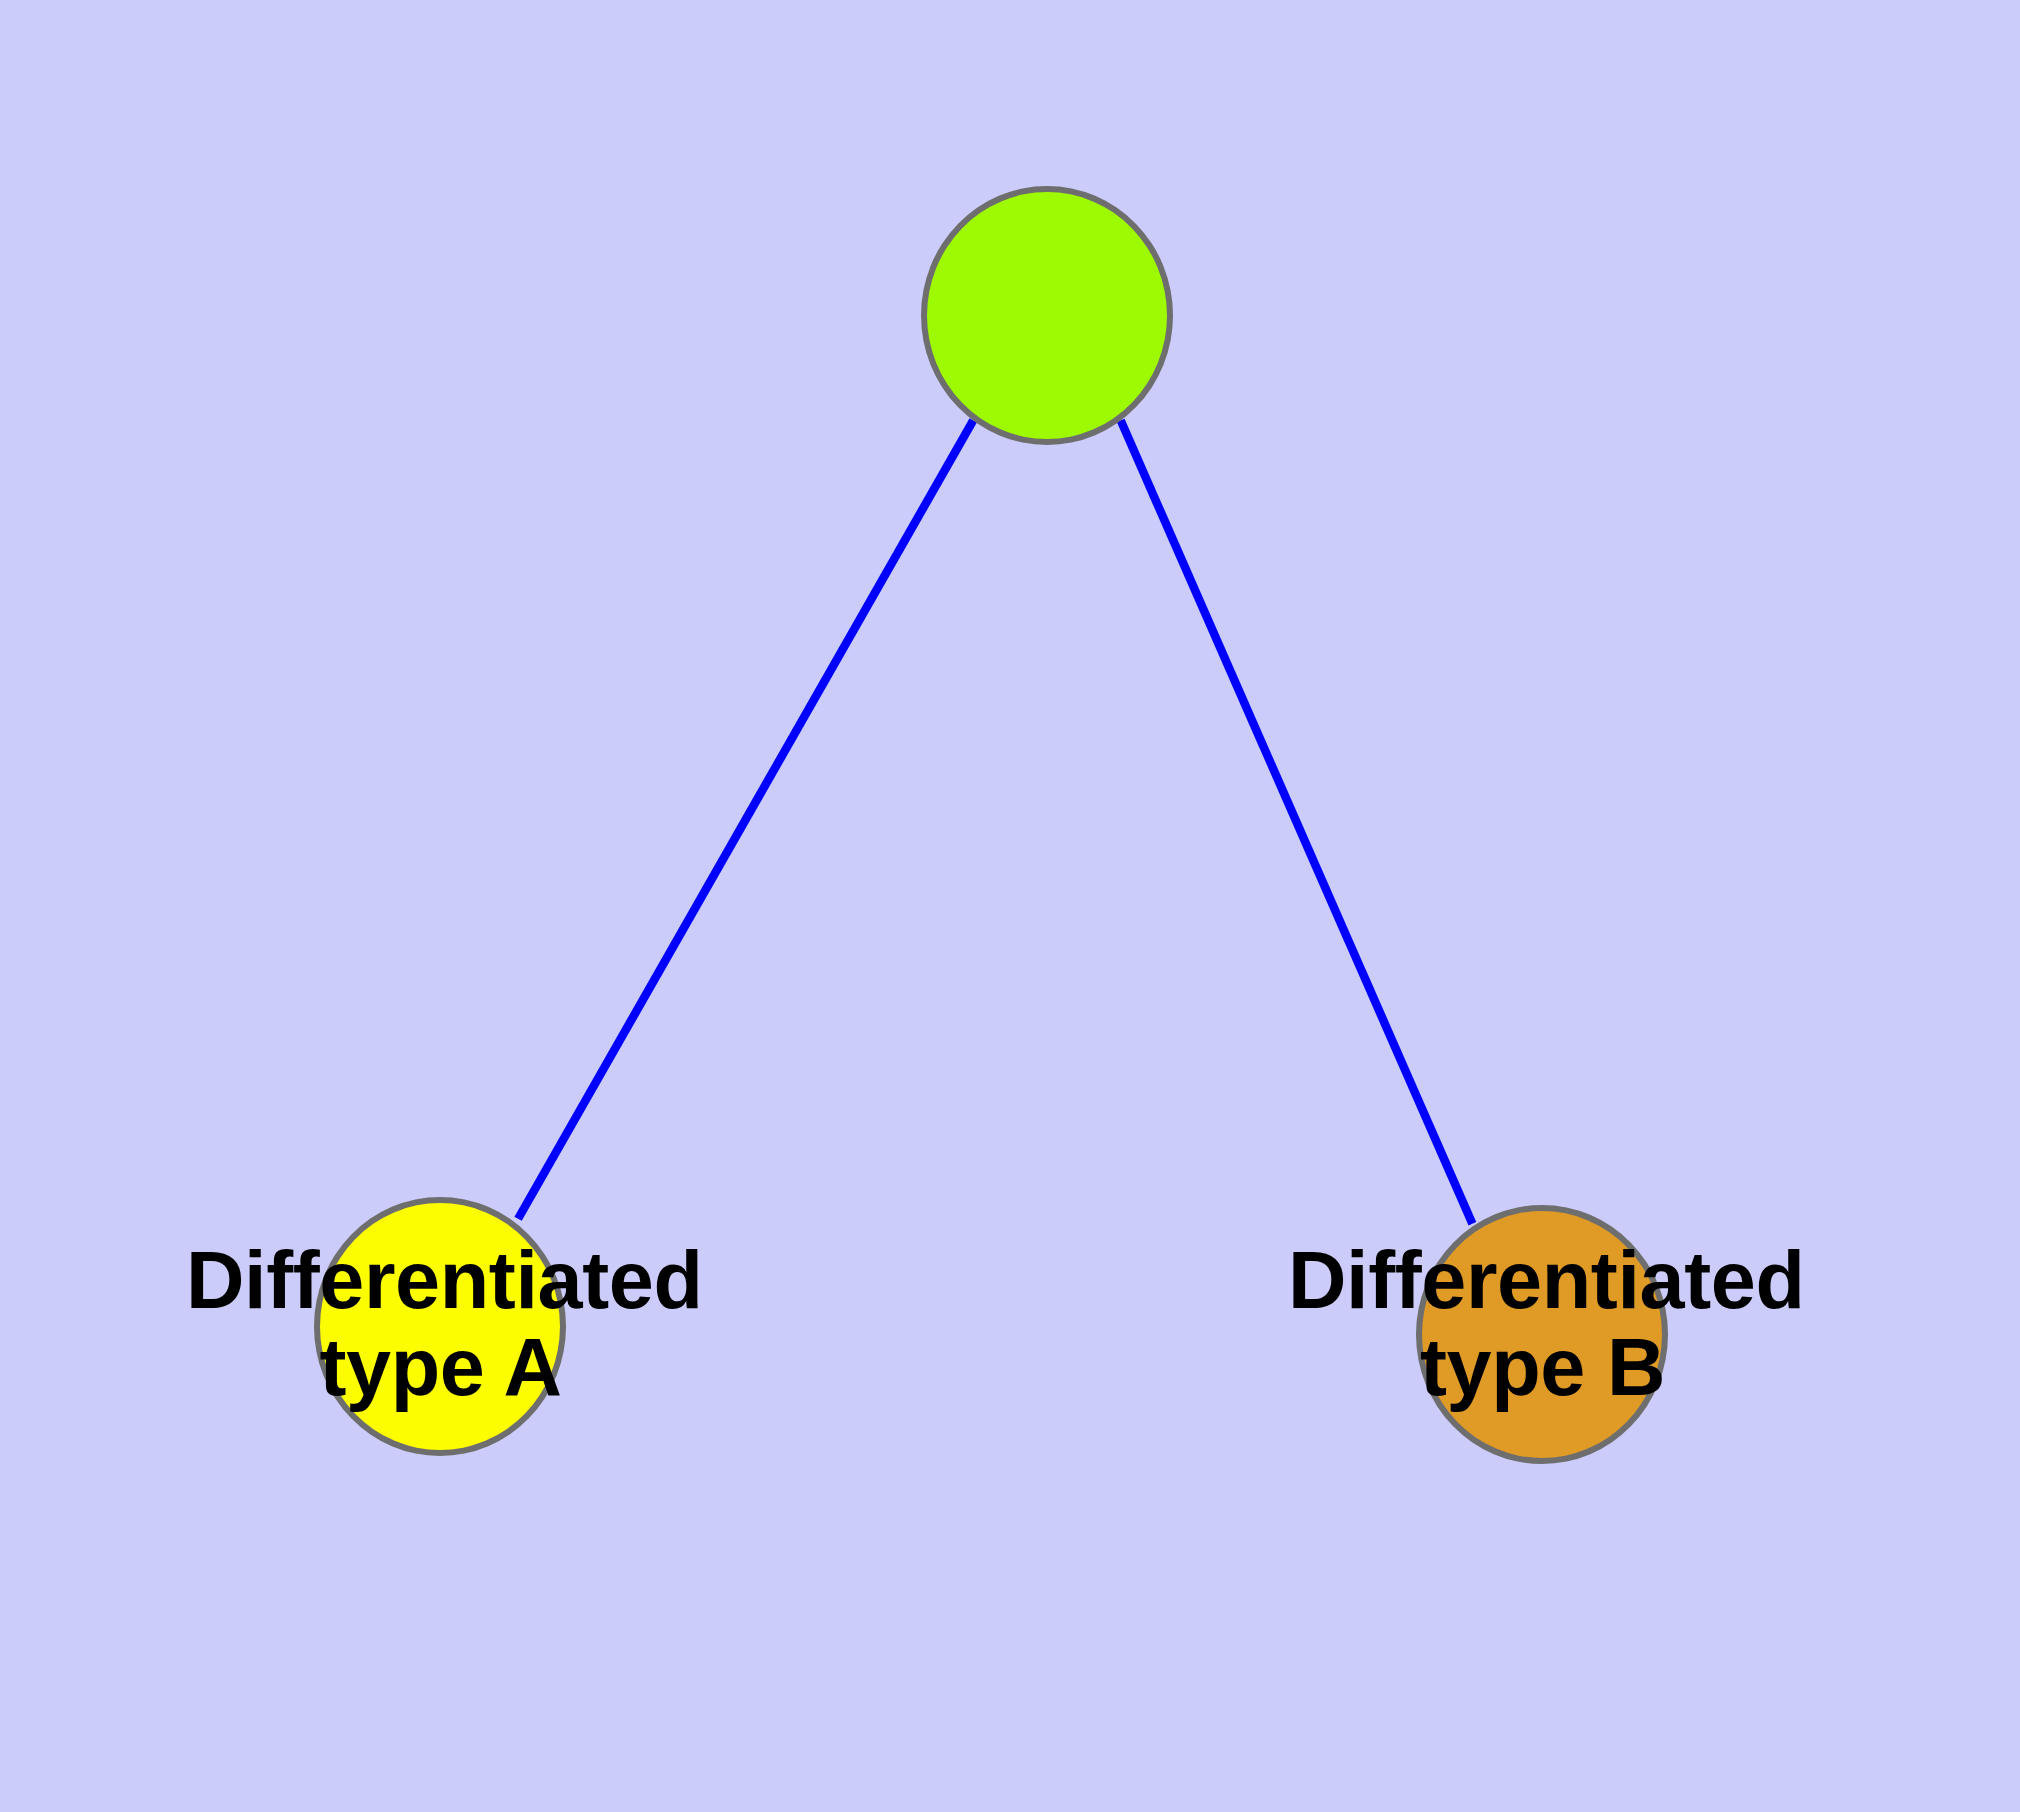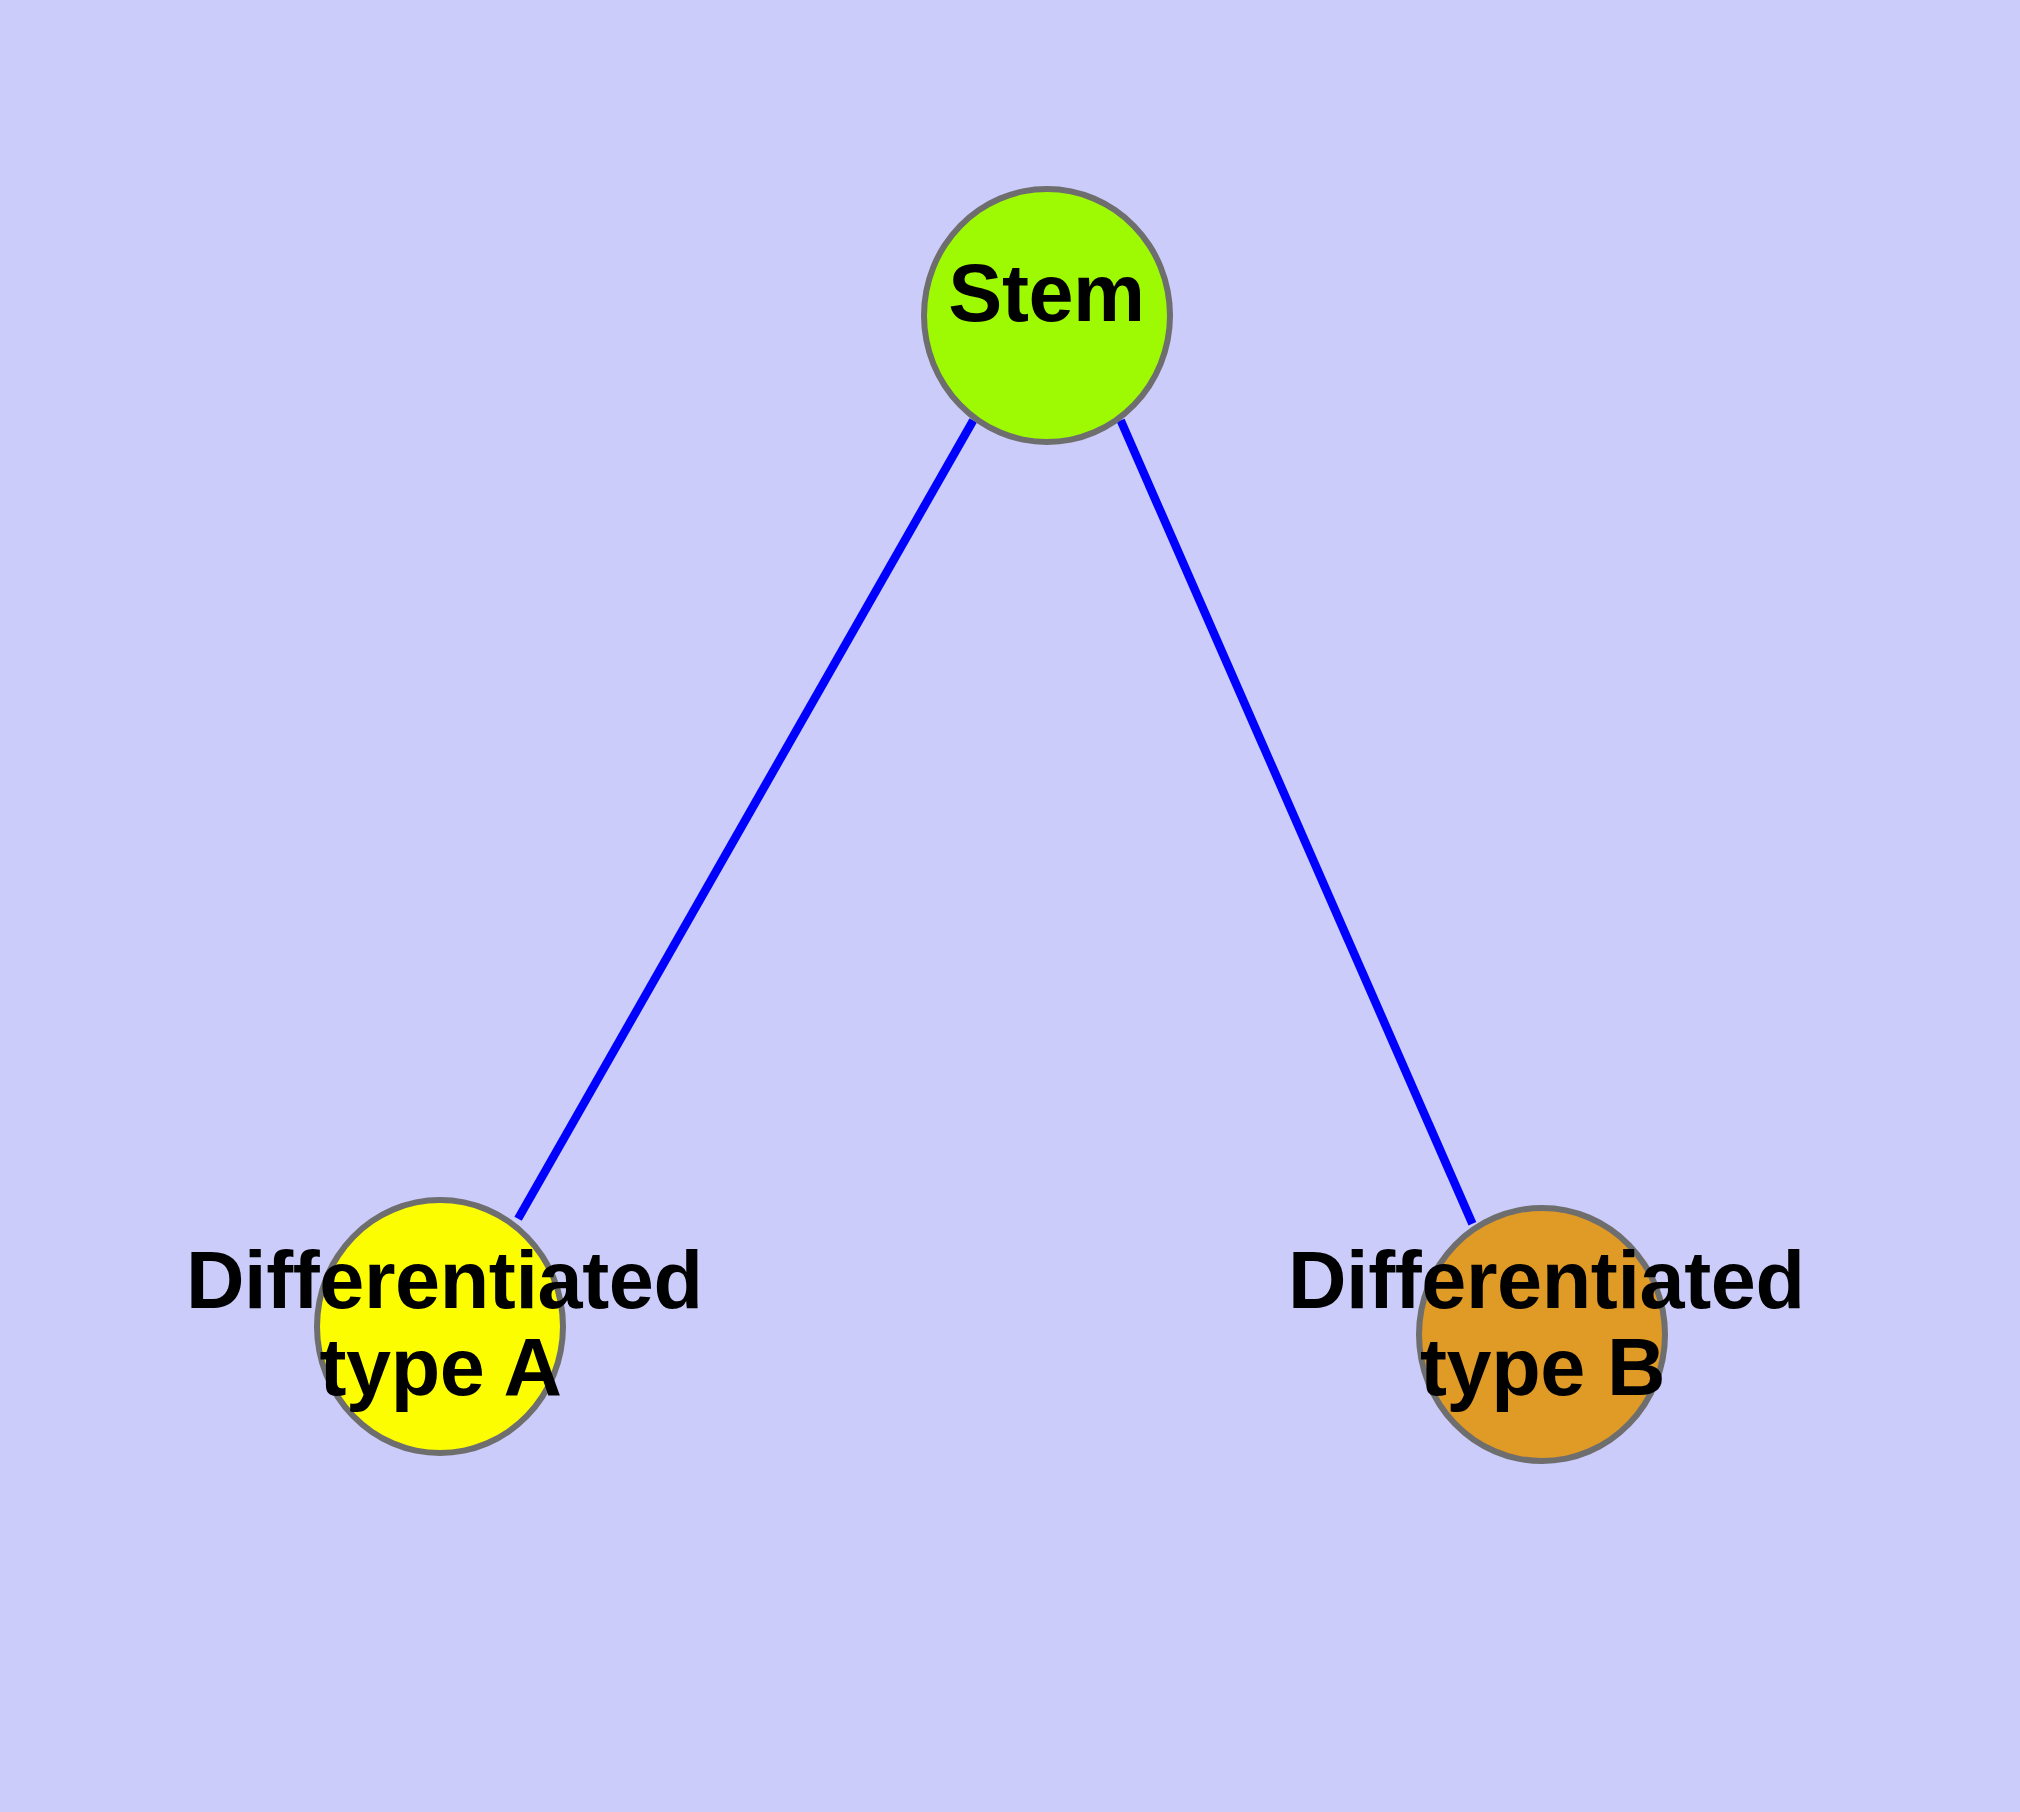--- a/index.html
+++ b/index.html
@@ -88,20 +88,19 @@
 
   <svg id="edge-layer" viewBox="0 0 2384 2138" xmlns="http://www.w3.org/2000/svg">
     <line x1="1148" y1="496" x2="611" y2="1438" stroke="#0000ff" stroke-width="10" stroke-linecap="butt"></line>
     <line x1="1322" y1="496" x2="1737" y2="1444" stroke="#0000ff" stroke-width="10" stroke-linecap="butt"></line>
   </svg>
 
   <div class="node" id="node-stem"></div>
   <div class="node" id="node-diff-a"></div>
   <div class="node" id="node-diff-b"></div>
 
-  <div class="node-label" id="label-stem">Stem</div>
   <div class="node-label" id="label-diff-a">Differentiated
 type A</div>
   <div class="node-label" id="label-diff-b">Differentiated
 type B</div>
 
 </div>
 
 
 </body></html>

